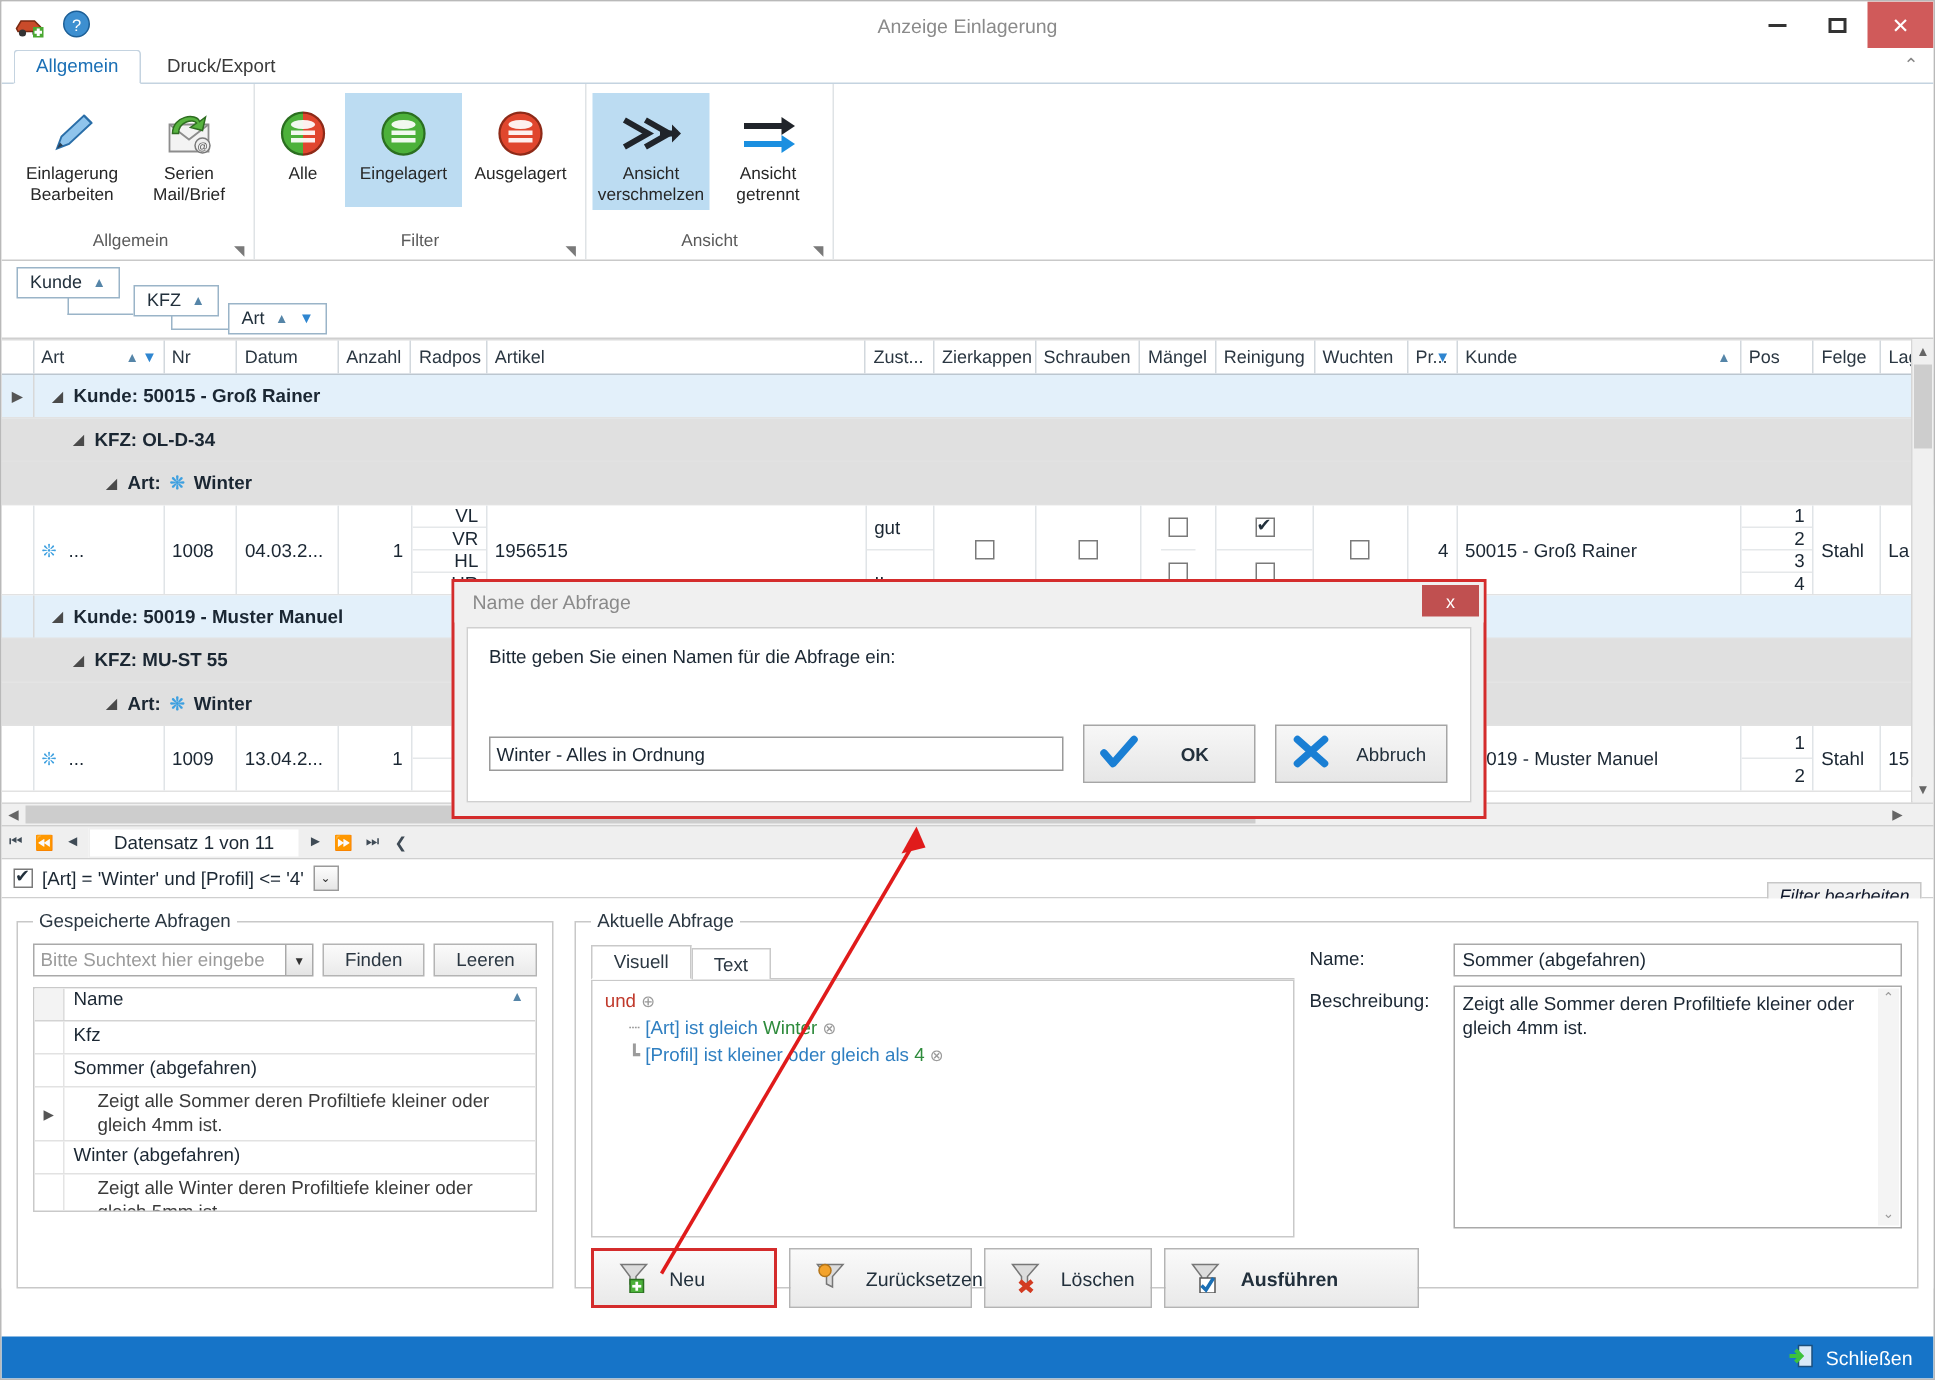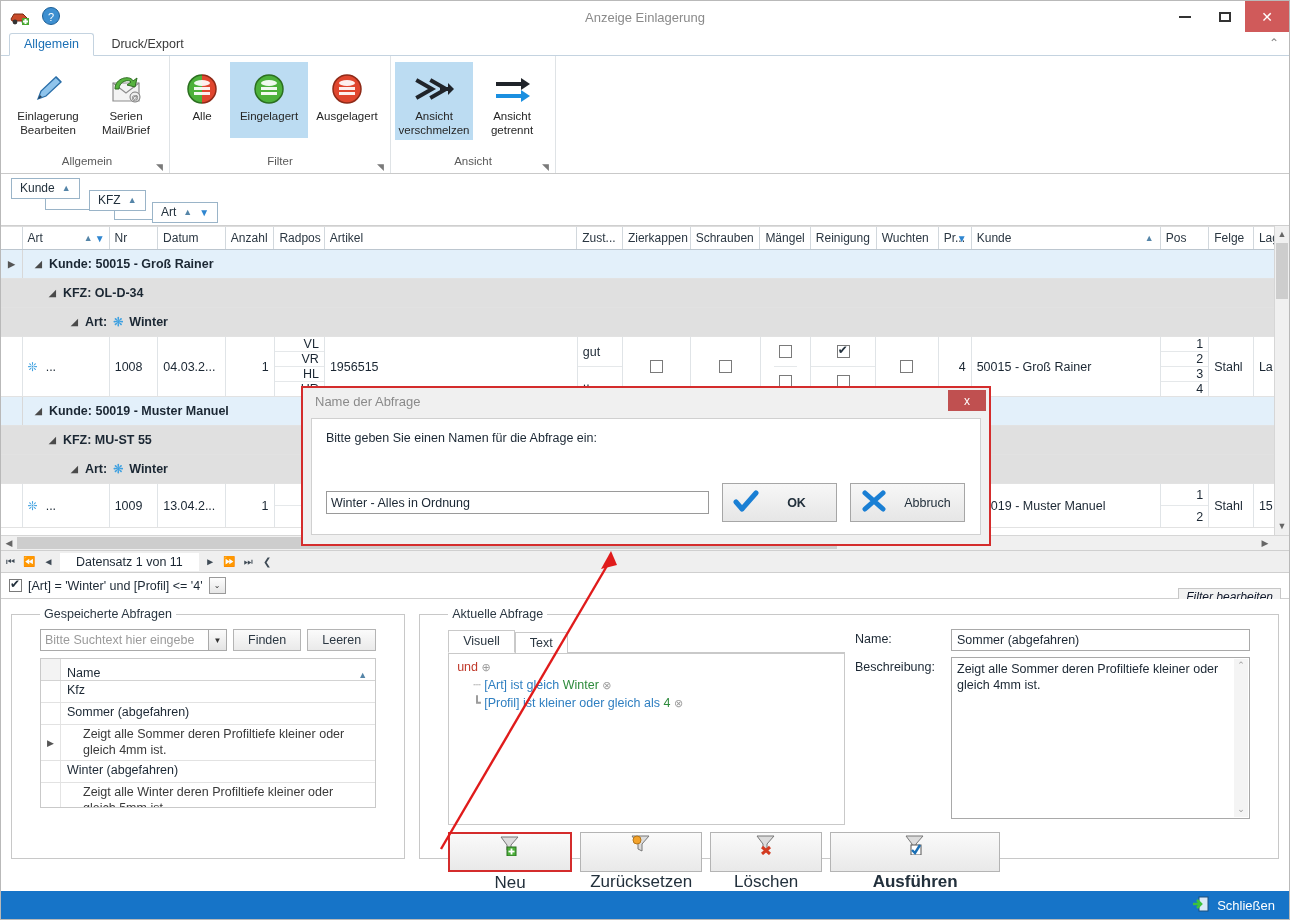--- a/index.html
+++ b/index.html
@@ -195,21 +195,21 @@
   .filterline .fexpr { font-size: 12.5px; color: #1b2733; }
   .drop { width: 17px; height: 17px; border: 1px solid #9a9a9a; background: linear-gradient(#fdfdfd,#e6e6e6); display:flex; align-items:center; justify-content:center; font-size: 8px; color: #333;}
   .fbtn-edit {
     position: absolute; right: 8px; top: 15px; font-size: 12px; color: #0f172a;
     border: 1px solid #c7c7c7; background: #f2f2f2; padding: 1px 7px; font-style: italic;
   }
 
   
   .bottom { position: relative; height: 260px; background: #fff; padding: 8px 10px 0; display: flex; gap: 14px; }
   fieldset.gbx {
-    border: 1px solid #c8c8c8; margin: 0; padding: 8px 28px 10px;
+    border: 1px solid #c8c8c8; margin: 0; padding: 8px 10px 10px;
     position: relative;
   }
   fieldset.gbx > legend { font-size: 12.5px; color: #2b3742; padding: 0 4px; }
   .panel-left { width: 355px; }
   .panel-right { flex: 1; display: flex; flex-direction: column; }
 
   .searchrow { display: flex; gap: 6px; margin-bottom: 7px; }
   .combo {
     flex: 1; height: 22px; border: 1px solid #a9a9a9; background: #fff;
     display: flex; align-items: center; position: relative;
@@ -224,21 +224,21 @@
     background: linear-gradient(#fbfbfb,#e4e4e4); display:flex; align-items:center; justify-content:center;
     font-size: 8px; color: #333;
   }
   .btn {
     border: 1px solid #b4b4b4; background: linear-gradient(#fbfbfb,#eaeaea);
     font-size: 12.5px; padding: 3px 14px; color: #2b3742; cursor: default;
   }
   .savedgrid { border: 1px solid #c9c9c9; height: 150px; background: #fff; overflow: hidden; }
   .sg-head { display: flex; height: 22px; border-bottom: 1px solid #d3d3d3; background: #fff; }
   .sg-ind { width: 20px; border-right: 1px solid #dcdcdc; background: #f3f3f3; }
-  .sg-col { flex: 1; display: flex; align-items: flex-end; padding: 0 6px; font-size: 12.5px; position: relative; }
+  .sg-col { flex: 1; display: flex; align-items: flex-start; padding: 0 6px; font-size: 12.5px; position: relative; }
   .sg-col .srt { position: absolute; right: 8px; color: #5585a8; font-size: 9px; }
   .sg-row { display: flex; border-bottom: 1px solid #e2e2e2; min-height: 22px; }
   .sg-row .ind { width: 20px; border-right: 1px solid #e4e4e4; display:flex;align-items:center;justify-content:center; color:#555; font-size: 9px; }
   .sg-row .cell { flex: 1; padding: 2px 6px; font-size: 12.5px; }
   .sg-row .cell.desc { padding-left: 22px; color: #3a3a3a; line-height: 1.25; }
 
   .qtabs { display: flex; height: 24px; align-items: flex-end; }
   .qtab {
     border: 1px solid #c9c9c9; border-bottom: none; padding: 3px 14px 3px; font-size: 12.5px;
     background: #fff; color: #2b3742; position: relative;
@@ -270,21 +270,21 @@
   }
   .areascroll { position: absolute; right: 1px; top: 1px; bottom: 1px; width: 14px; background: #f4f4f4; }
   .areascroll .a1, .areascroll .a2 { position:absolute; left:0; right:0; height:14px; display:flex;align-items:center;justify-content:center; color:#9b9b9b; font-size:9px;}
   .areascroll .a1 { top: 0; }
   .areascroll .a2 { bottom: 0; }
 
   .actionrow { display: flex; gap: 8px; margin-top: 7px; }
   .abtn {
     border: 1px solid #b4b4b4; background: linear-gradient(#fafafa,#e9e9e9);
     height: 40px; display: flex; align-items: center; gap: 12px; padding: 0 16px;
-    font-size: 17px; color: #22303c; cursor: default; flex-direction: column;
+    font-size: 13px; color: #22303c; cursor: default;
   }
   .abtn.hl { border: 2px solid #d42c2c; }
   .abtn.bold { font-weight: bold; }
 
   
   .statusbar {
     position: absolute; left: 0; right: 0; bottom: 0; height: 28px;
     background: #1674c8; display: flex; align-items: center; justify-content: flex-end;
     padding-right: 14px; gap: 7px; color: #fff; font-size: 13px;
   }

